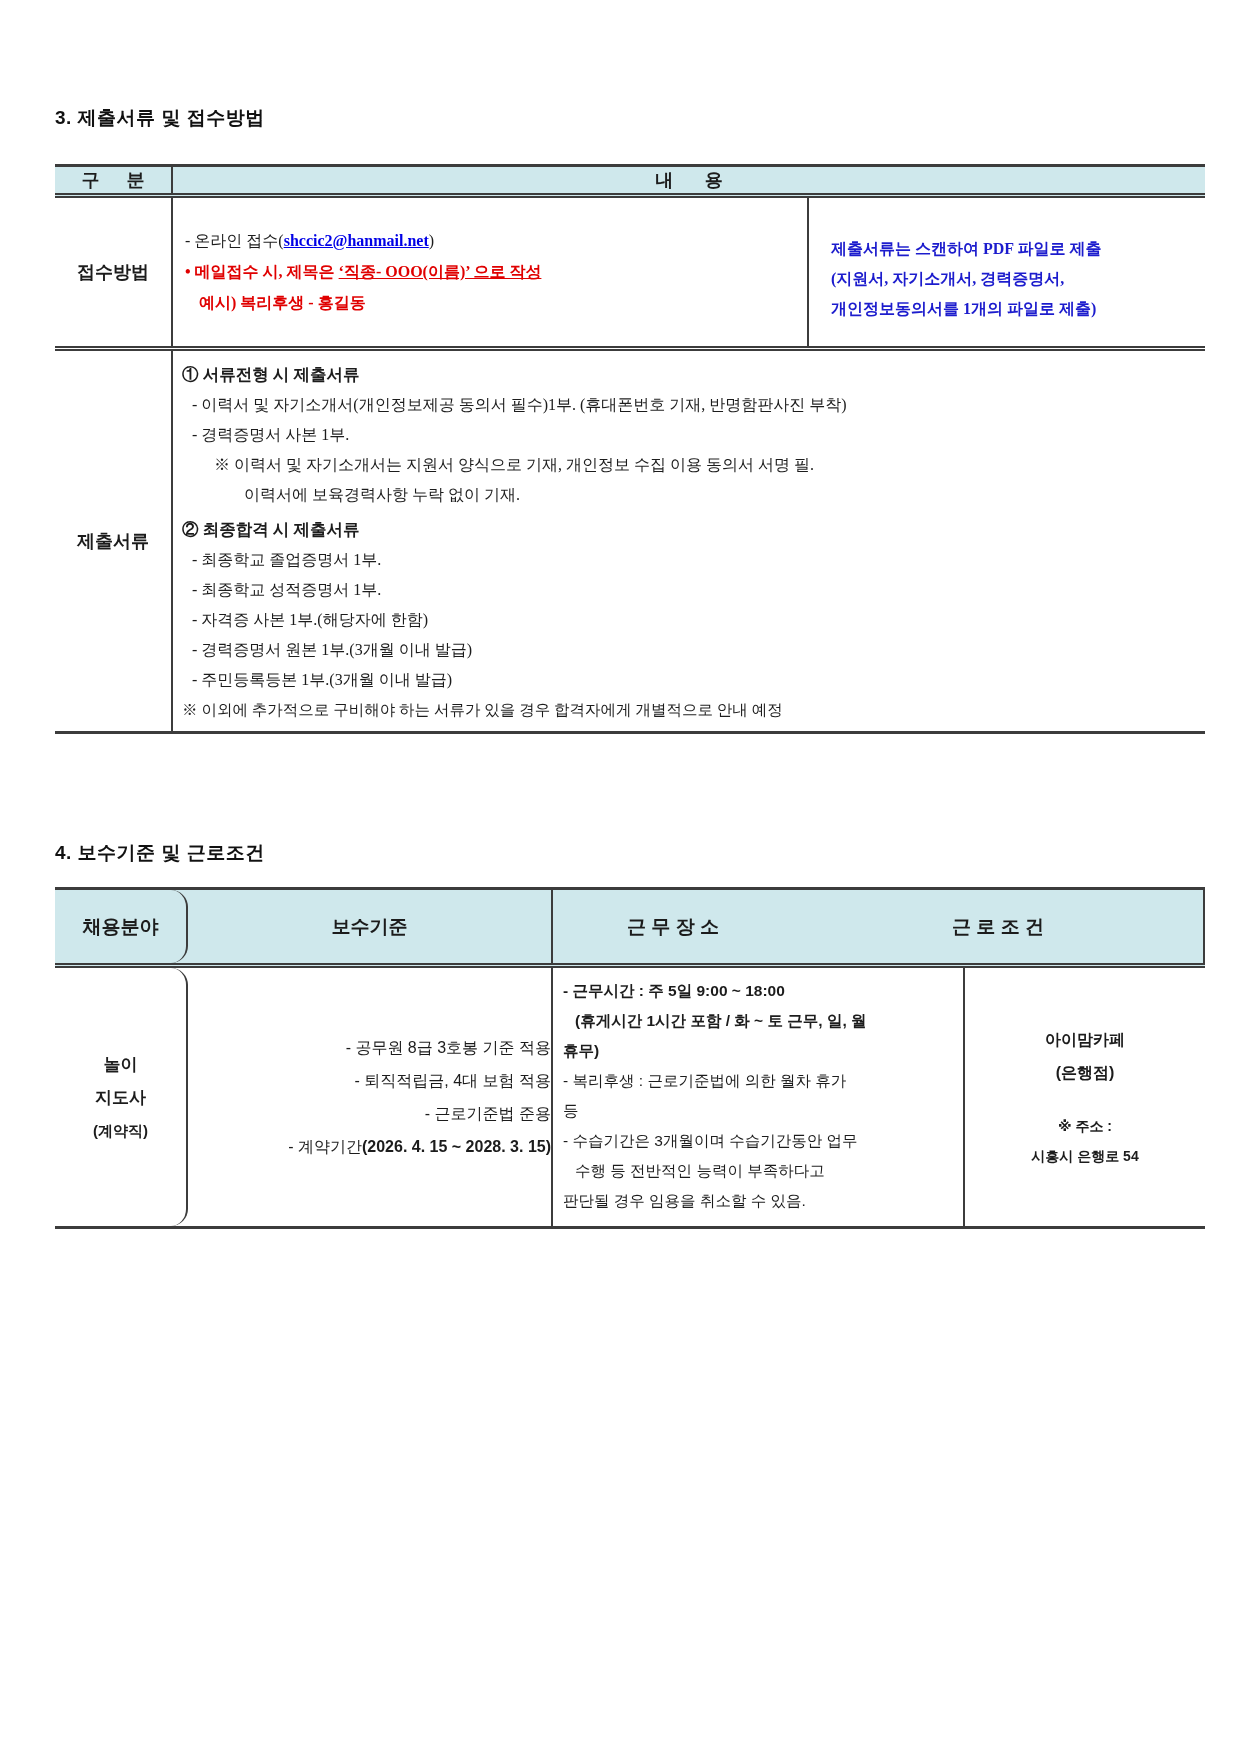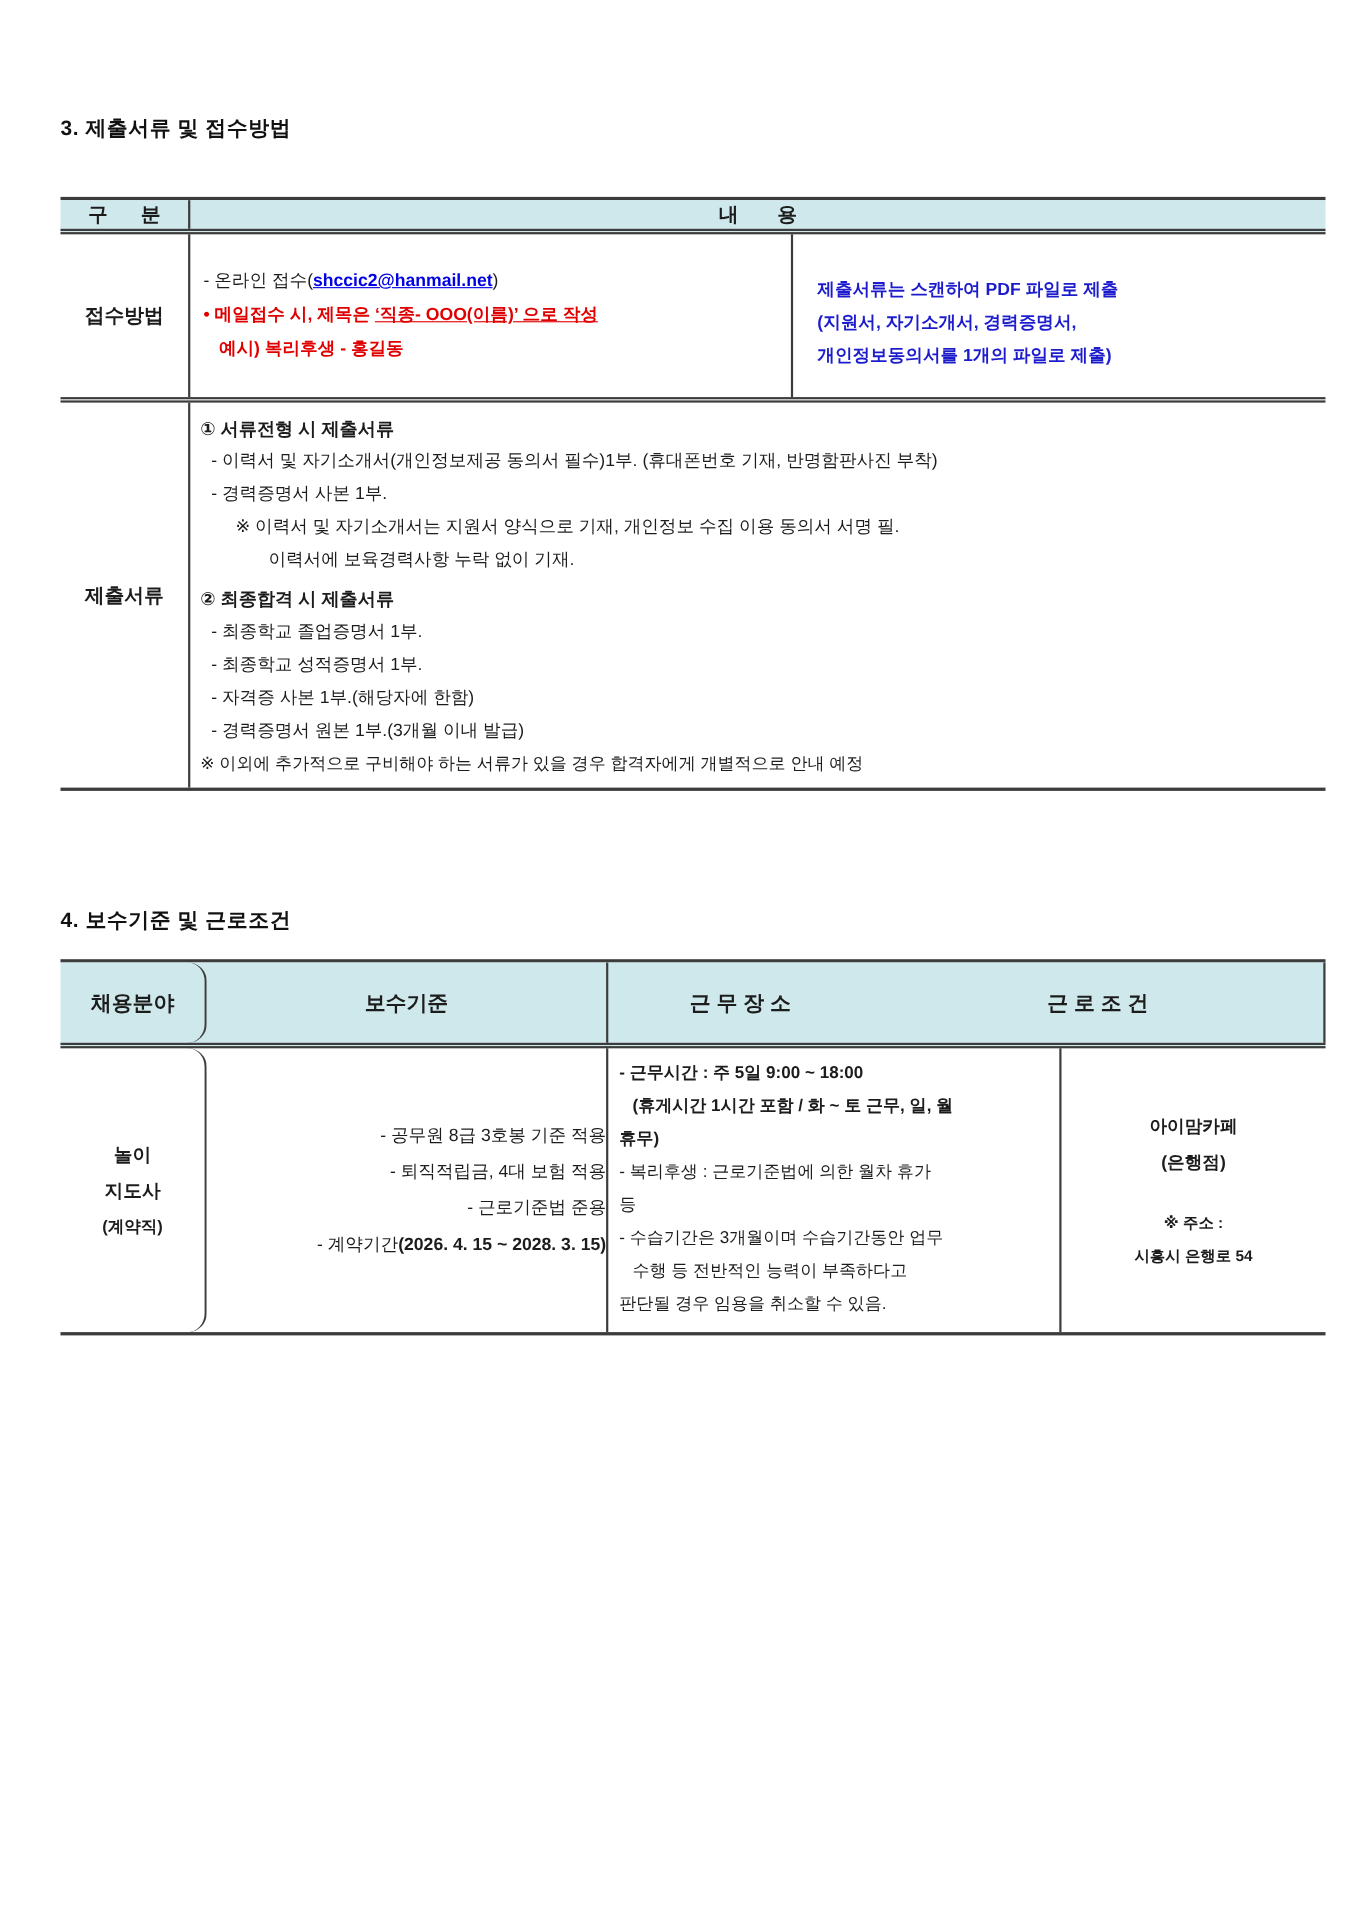--- a/index.html
+++ b/index.html
@@ -25,34 +25,34 @@
     margin: 107px 0 0 0;
     font-size: 19px;
     font-weight: bold;
     line-height: 22px;
     color: #111;
     letter-spacing: 0.5px;
   }
   .section-title.second { margin-top: 108px; }
 
   
-  .t1 { margin-top: 50px; border-top: 3px solid var(--line); border-bottom: 3px solid var(--line); }
+  .t1 { margin-top: 35px; border-top: 3px solid var(--line); border-bottom: 3px solid var(--line); font-family: Liberation Serif, serif; }
   .t1-header { display: flex; height: 31px; background: var(--header-bg); border-bottom: 5px double var(--line); }
   .t1-hcell { display: flex; align-items: center; justify-content: center; font-weight: bold; font-size: 18px; white-space: pre; }
   .t1-h1 { width: 118px; border-right: 2px solid var(--line); }
   .t1-h2 { flex: 1; }
 
   .t1-row { display: flex; }
   .t1-label {
     width: 118px; border-right: 2px solid var(--line);
     display: flex; align-items: center; justify-content: center;
     font-weight: bold; font-size: 18px;
   }
   .t1-row1 { min-height: 150px; border-bottom: 5px double var(--line); }
-  .t1-r1-left { width: 546px; padding: 27px 0 28px 12px; }
+  .t1-r1-left { width: 634px; padding: 27px 0 28px 12px; }
   .t1-r1-right { flex: 1; border-left: 2px solid var(--line); padding: 36px 0 10px 22px; }
 
   .l { line-height: 31px; font-size: 16px; white-space: pre; }
   .red { color: var(--alert-red); font-weight: bold; }
   .red-indent { padding-left: 14px; }
   .u { text-decoration: underline; }
   .email {
     color: #0000e6; font-weight: bold; text-decoration: underline; cursor: pointer;
   }
   .blue-line { color: var(--accent-blue); font-weight: bold; font-size: 16px; line-height: 30px; white-space: pre; }
@@ -128,20 +128,21 @@
           <div class="doc-line doc-head">① 서류전형 시 제출서류</div>
           <div class="doc-line doc-item">- 이력서 및 자기소개서(개인정보제공 동의서 필수)1부. (휴대폰번호 기재, 반명함판사진 부착)</div>
           <div class="doc-line doc-item">- 경력증명서 사본 1부.</div>
           <div class="doc-line doc-note">※ 이력서 및 자기소개서는 지원서 양식으로 기재, 개인정보 수집 이용 동의서 서명 필.</div>
           <div class="doc-line doc-note2">이력서에 보육경력사항 누락 없이 기재.</div>
           <div class="doc-line doc-head doc-head-2">② 최종합격 시 제출서류</div>
           <div class="doc-line doc-item">- 최종학교 졸업증명서 1부.</div>
           <div class="doc-line doc-item">- 최종학교 성적증명서 1부.</div>
           <div class="doc-line doc-item">- 자격증 사본 1부.(해당자에 한함)</div>
           <div class="doc-line doc-item">- 경력증명서 원본 1부.(3개월 이내 발급)</div>
+          <div class="doc-line doc-item">- 주민등록등본 1부.(3개월 이내 발급)</div>
           <div class="doc-line doc-foot">※ 이외에 추가적으로 구비해야 하는 서류가 있을 경우 합격자에게 개별적으로 안내 예정</div>
         </div>
       </div>
     </div>
 
     <div class="section-title second">4. 보수기준 및 근로조건</div>
 
     <div class="t2">
       <div class="t2-header">
         <div class="t2-hcell t2-c1 bline">채용분야</div>

